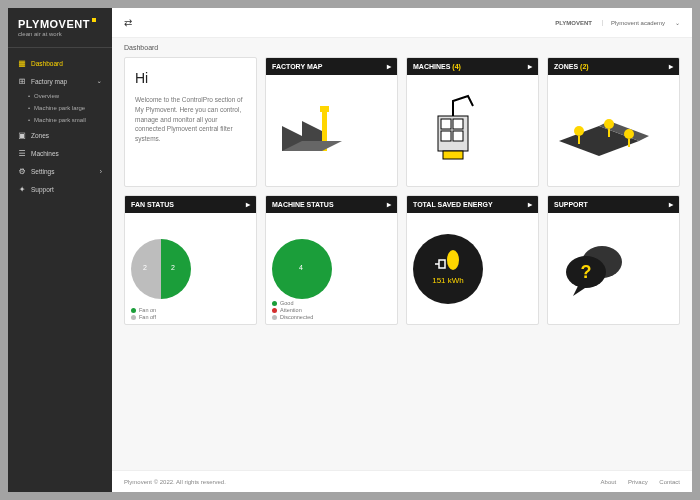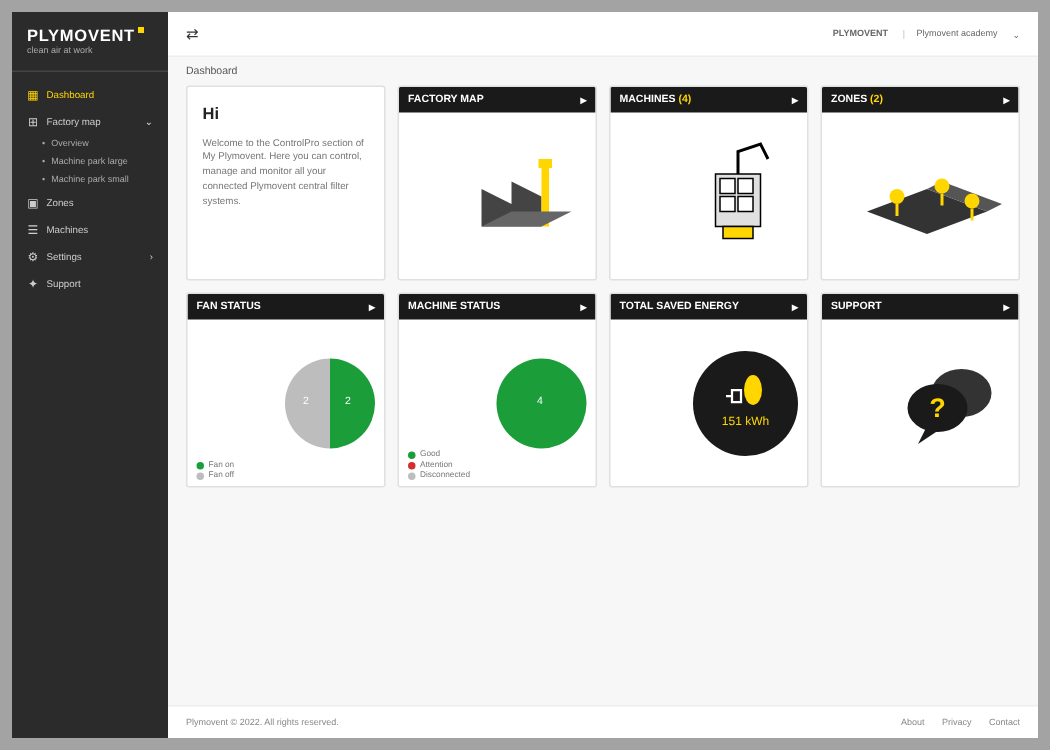--- a/index.html
+++ b/index.html
@@ -20,23 +20,23 @@
 .topbar{height:30px;background:#fff;display:flex;align-items:center;justify-content:space-between;padding:0 12px;border-bottom:1px solid #eee}
 .topbar-left{font-size:10px;color:#333;cursor:pointer}
 .topbar-right{display:flex;gap:10px;font-size:6px;color:#666;align-items:center}
 .academy{border-left:1px solid #ddd;padding-left:8px}
 .crumb{padding:6px 12px;font-size:7px;color:#555}
 .grid{flex:1;display:grid;grid-template-columns:repeat(4,1fr);grid-auto-rows:130px;gap:8px;padding:0 12px 8px 12px}
 .card{background:#fff;border:1px solid #e0e0e0;border-radius:2px;display:flex;flex-direction:column;overflow:hidden}
 .card-header{background:#1a1a1a;color:#fff;font-weight:700;font-size:7px;padding:4px 6px;display:flex;justify-content:space-between;align-items:center}
 .card-header .count{color:#ffd600}
 .card-arrow{color:#fff;font-size:8px}
-.card-body{flex:1;display:flex;align-items:center;justify-content:flex-end;position:relative;padding:6px}
+.card-body{flex:1;display:flex;align-items:center;justify-content:flex-start;position:relative;padding:6px}
 .intro{padding:10px;font-size:6.5px;color:#777;line-height:1.5}
-.intro h3{font-size:11px;color:#222;margin-bottom:6px;font-weight:700}
+.intro h3{font-size:14px;color:#222;margin-bottom:6px;font-weight:400}
 .pie{position:relative;width:60px;height:60px;border-radius:50%}
 .pie.fan{background:conic-gradient(#1b9e3a 0 50%,#bdbdbd 50% 100%)}
 .pie.machine{background:#1b9e3a}
 .pie-label{position:absolute;font-size:7px;color:#fff}
 .legend{position:absolute;left:6px;bottom:4px;font-size:5.5px;color:#777}
 .legend div{display:flex;align-items:center;gap:3px;margin-top:1px}
 .dot{width:5px;height:5px;border-radius:50%}
 .dot.green{background:#1b9e3a}.dot.grey{background:#bdbdbd}.dot.red{background:#d32f2f}
 .energy-circle{width:70px;height:70px;border-radius:50%;background:#1a1a1a;display:flex;flex-direction:column;align-items:center;justify-content:center;color:#fff;position:relative}
 .energy-val{font-size:8px;color:#ffd600}

